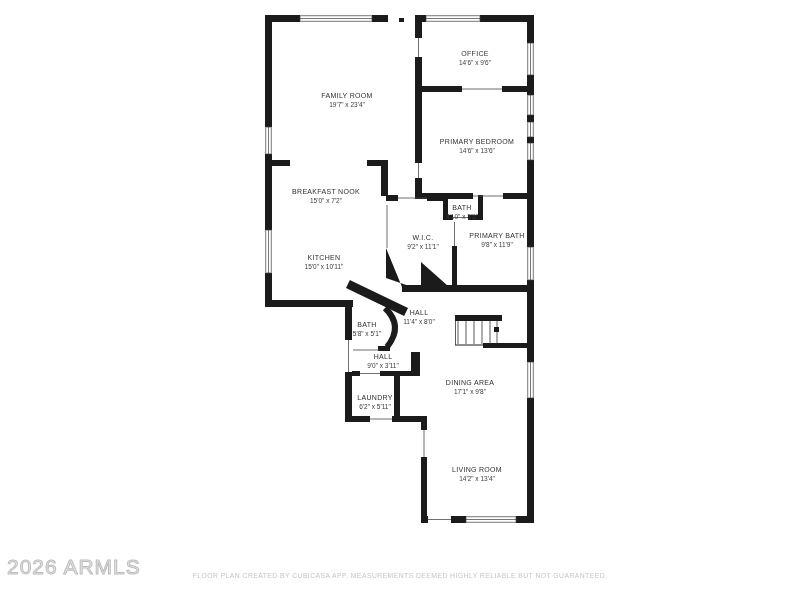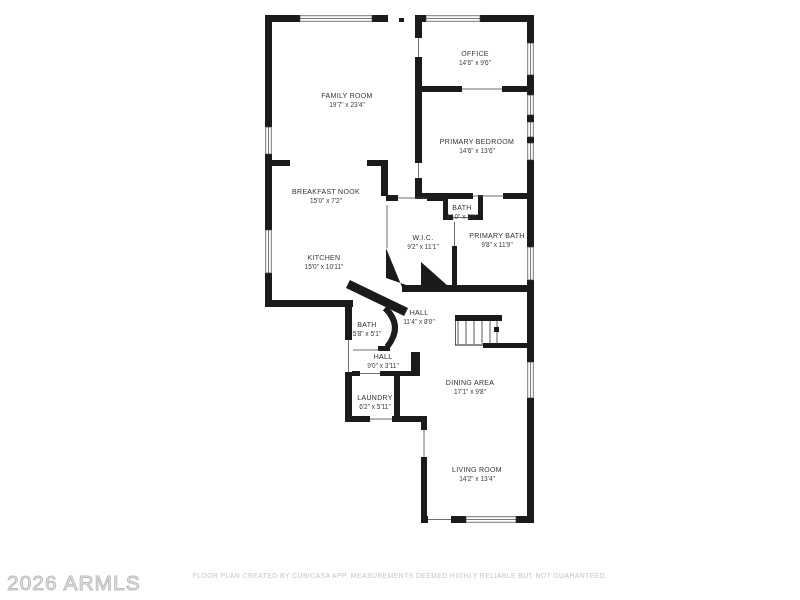--- a/index.html
+++ b/index.html
@@ -2,21 +2,21 @@
 <html><head>
 <meta charset="utf-8">
 <style>
   html,body{margin:0;padding:0;}
   body{width:800px;height:600px;background:#ffffff;font-family:"Liberation Sans",sans-serif;overflow:hidden;position:relative;}
   .stage{position:absolute;left:0;top:0;width:800px;height:600px;background:#fff;}
   svg.plan{position:absolute;left:0;top:0;}
   .room-label{position:absolute;transform:translate(-50%,-50%);text-align:center;white-space:nowrap;color:#2e2e2e;pointer-events:none;}
   .room-name{font-size:7px;letter-spacing:.3px;font-weight:400;line-height:9px;}
   .room-dims{font-size:6.5px;line-height:9px;color:#3a3a3a;}
-  .watermark{position:absolute;left:7px;top:555px;font-size:21px;letter-spacing:1px;color:#e9e9e9;-webkit-text-stroke:1px #bdbdbd;font-weight:400;margin-top:16px;}
+  .watermark{position:absolute;left:7px;top:555px;font-size:21px;letter-spacing:1px;color:#e9e9e9;-webkit-text-stroke:1px #bdbdbd;font-weight:400;}
   .disclaimer{position:absolute;left:0;top:572px;width:800px;text-align:center;font-size:6.8px;letter-spacing:.45px;color:#c4c4c4;}
 </style>
 </head>
 <body>
 
 <div class="stage">
 
   <svg class="plan" width="800" height="600" viewBox="0 0 800 600">
     <g fill="#1b1b1b" stroke="none">
 

